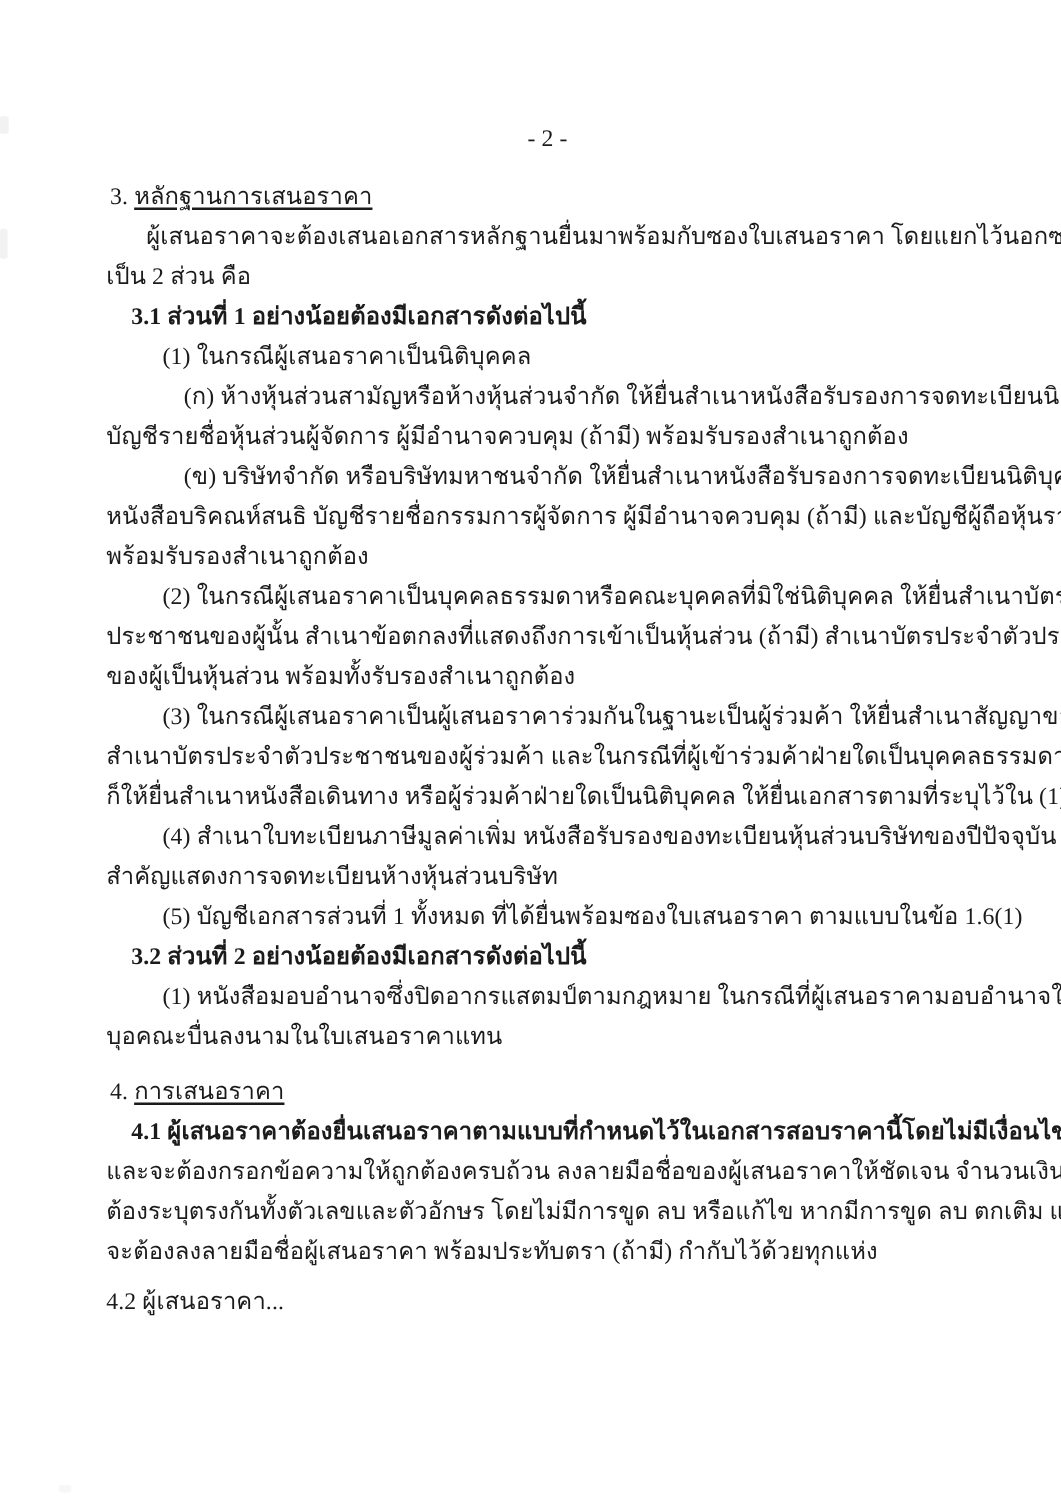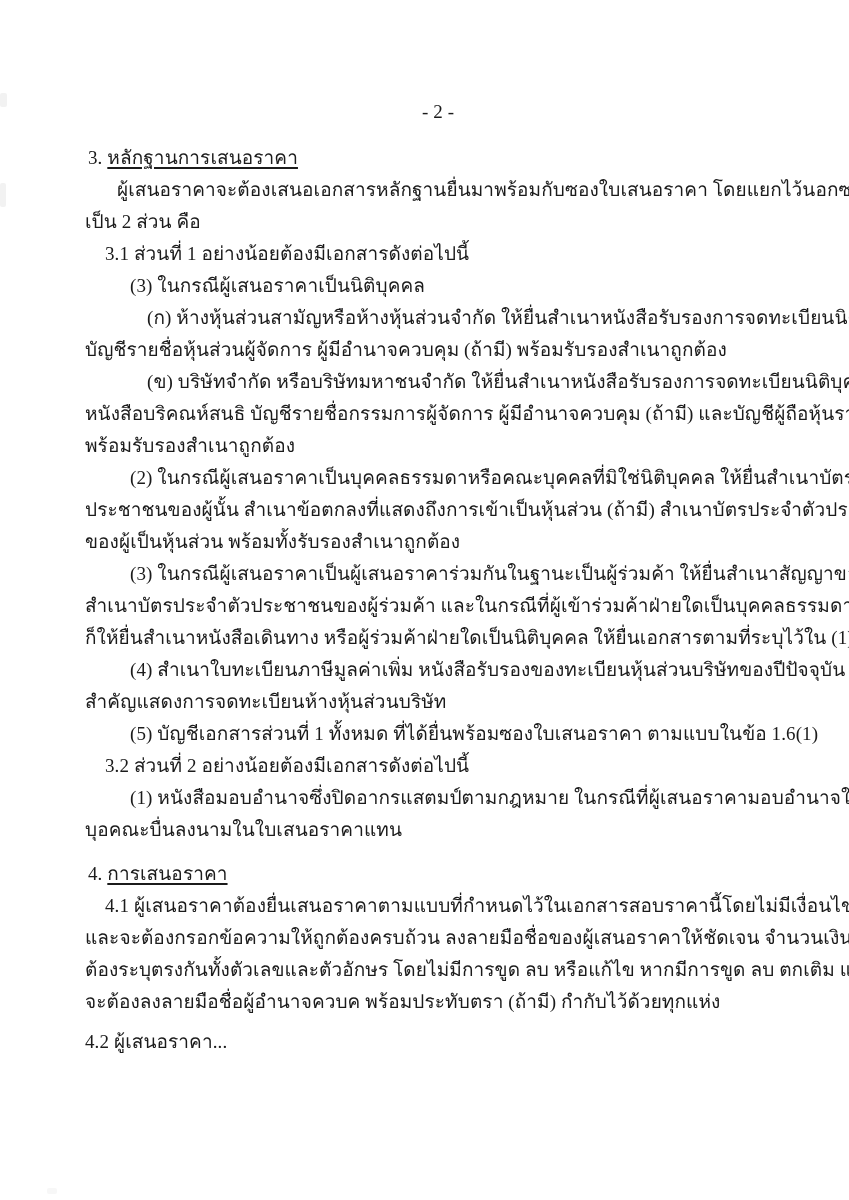--- a/index.html
+++ b/index.html
@@ -25,21 +25,21 @@
   .line {
     margin: 0;
     font-size: 19px;
     line-height: 32px;
     white-space: nowrap;
     letter-spacing: 0.1px;
   }
   .center      { text-align: center; white-space: normal; }
   .ind-head    { text-indent: 3px; }
   .ind-para    { text-indent: 32px; }
-  .ind-num     { text-indent: 20px; }
+  .ind-num     { text-indent: 20px; font-weight: bold; }
   .ind-item    { text-indent: 45px; }
   .ind-sub     { text-indent: 62px; }
   .ind-0       { text-indent: 0; }
   .catchword   { text-align: left; padding-right: 79px; }
   .underline {
     text-decoration: underline;
     text-decoration-thickness: 1.5px;
     text-underline-offset: 3px;
   }
   .spacer { width: 100%; }
@@ -60,21 +60,21 @@
   <div class="scan-artifact artifact-1"></div>
   <div class="scan-artifact artifact-2"></div>
   <div class="scan-artifact artifact-3"></div>
   <div class="content">
       <p class="line center">- 2 -</p>
       <div class="spacer" style="height: 14px;"></div>
       <p class="line ind-head"><span>3. </span><span class="underline">หลักฐานการเสนอราคา</span></p>
       <p class="line ind-para">ผู้เสนอราคาจะต้องเสนอเอกสารหลักฐานยื่นมาพร้อมกับซองใบเสนอราคา โดยแยกไว้นอกซองใบเสนอราคา</p>
       <p class="line ind-0">เป็น 2 ส่วน คือ</p>
       <p class="line ind-num">3.1 ส่วนที่ 1 อย่างน้อยต้องมีเอกสารดังต่อไปนี้</p>
-      <p class="line ind-item">(3) ในกรณีผู้เสนอราคาเป็นนิติบุคคล</p>
+      <p class="line ind-item">(1) ในกรณีผู้เสนอราคาเป็นนิติบุคคล</p>
       <p class="line ind-sub">(ก) ห้างหุ้นส่วนสามัญหรือห้างหุ้นส่วนจำกัด ให้ยื่นสำเนาหนังสือรับรองการจดทะเบียนนิติบุคคล</p>
       <p class="line ind-0">บัญชีรายชื่อหุ้นส่วนผู้จัดการ ผู้มีอำนาจควบคุม (ถ้ามี) พร้อมรับรองสำเนาถูกต้อง</p>
       <p class="line ind-sub">(ข) บริษัทจำกัด หรือบริษัทมหาชนจำกัด ให้ยื่นสำเนาหนังสือรับรองการจดทะเบียนนิติบุคคล</p>
       <p class="line ind-0">หนังสือบริคณห์สนธิ บัญชีรายชื่อกรรมการผู้จัดการ ผู้มีอำนาจควบคุม (ถ้ามี) และบัญชีผู้ถือหุ้นรายใหญ่</p>
       <p class="line ind-0">พร้อมรับรองสำเนาถูกต้อง</p>
       <p class="line ind-item">(2) ในกรณีผู้เสนอราคาเป็นบุคคลธรรมดาหรือคณะบุคคลที่มิใช่นิติบุคคล ให้ยื่นสำเนาบัตรประจำตัว</p>
       <p class="line ind-0">ประชาชนของผู้นั้น สำเนาข้อตกลงที่แสดงถึงการเข้าเป็นหุ้นส่วน (ถ้ามี) สำเนาบัตรประจำตัวประชาชน</p>
       <p class="line ind-0">ของผู้เป็นหุ้นส่วน พร้อมทั้งรับรองสำเนาถูกต้อง</p>
       <p class="line ind-item">(3) ในกรณีผู้เสนอราคาเป็นผู้เสนอราคาร่วมกันในฐานะเป็นผู้ร่วมค้า ให้ยื่นสำเนาสัญญาของการเข้าร่วมค้า</p>
       <p class="line ind-0">สำเนาบัตรประจำตัวประชาชนของผู้ร่วมค้า และในกรณีที่ผู้เข้าร่วมค้าฝ่ายใดเป็นบุคคลธรรมดาที่มิใช่สัญชาติไทย</p>
@@ -83,17 +83,17 @@
       <p class="line ind-0">สำคัญแสดงการจดทะเบียนห้างหุ้นส่วนบริษัท</p>
       <p class="line ind-item">(5) บัญชีเอกสารส่วนที่ 1 ทั้งหมด ที่ได้ยื่นพร้อมซองใบเสนอราคา ตามแบบในข้อ 1.6(1)</p>
       <p class="line ind-num">3.2 ส่วนที่ 2 อย่างน้อยต้องมีเอกสารดังต่อไปนี้</p>
       <p class="line ind-item">(1) หนังสือมอบอำนาจซึ่งปิดอากรแสตมป์ตามกฎหมาย ในกรณีที่ผู้เสนอราคามอบอำนาจให้</p>
       <p class="line ind-0">บุอคณะบื่นลงนามในใบเสนอราคาแทน</p>
       <div class="spacer" style="height: 12px;"></div>
       <p class="line ind-head"><span>4. </span><span class="underline">การเสนอราคา</span></p>
       <p class="line ind-num">4.1 ผู้เสนอราคาต้องยื่นเสนอราคาตามแบบที่กำหนดไว้ในเอกสารสอบราคานี้โดยไม่มีเงื่อนไขใดๆ ทั้งสิ้น</p>
       <p class="line ind-0">และจะต้องกรอกข้อความให้ถูกต้องครบถ้วน  ลงลายมือชื่อของผู้เสนอราคาให้ชัดเจน จำนวนเงินที่เสนอ</p>
       <p class="line ind-0">ต้องระบุตรงกันทั้งตัวเลขและตัวอักษร โดยไม่มีการขูด ลบ หรือแก้ไข หากมีการขูด ลบ ตกเติม แก้ไข เปลี่ยนแปลง</p>
-      <p class="line ind-0">จะต้องลงลายมือชื่อผู้อำนาจควบค พร้อมประทับตรา (ถ้ามี)  กำกับไว้ด้วยทุกแห่ง</p>
+      <p class="line ind-0">จะต้องลงลายมือชื่อผู้เสนอราคา พร้อมประทับตรา (ถ้ามี)  กำกับไว้ด้วยทุกแห่ง</p>
       <div class="spacer" style="height: 8px;"></div>
       <p class="line catchword">4.2 ผู้เสนอราคา...</p>
     </div>
 </div>
 
 </body></html>

